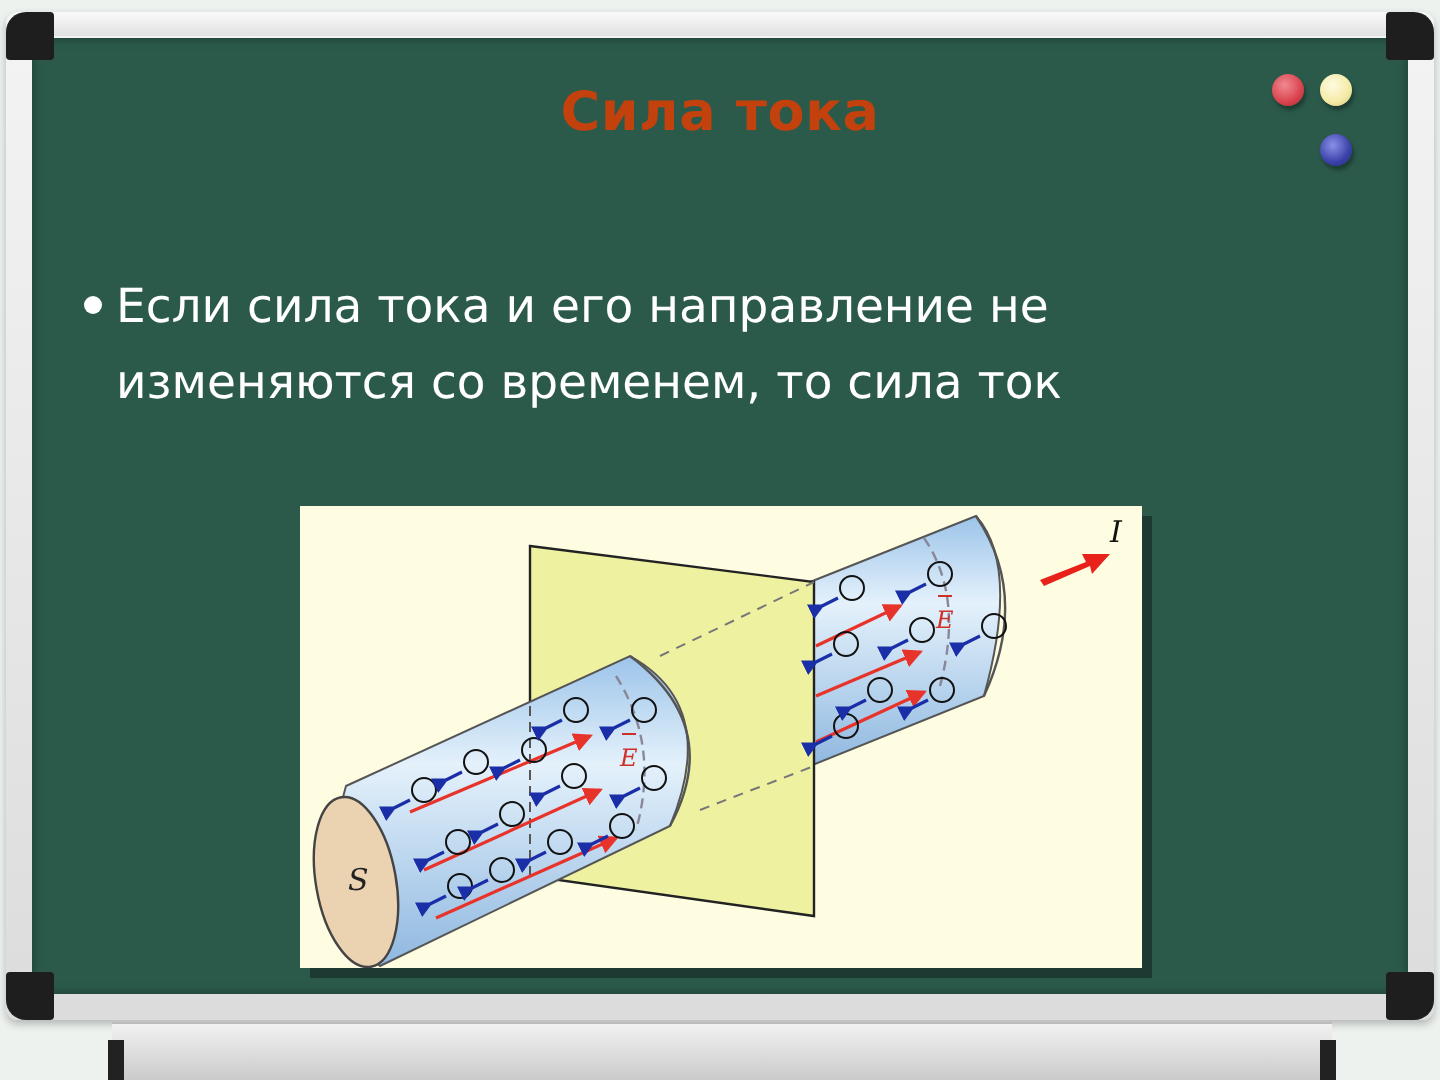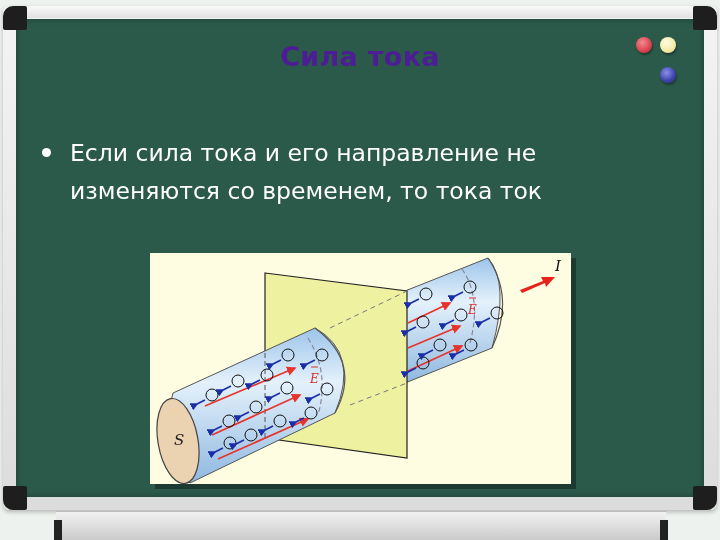--- a/index.html
+++ b/index.html
@@ -42,32 +42,32 @@
   .tray-end.l { left: -2px; }
   .tray-end.r { right: -2px; }
 
   .magnet {
     position: absolute; width: 16px; height: 16px; border-radius: 50%;
     box-shadow: 1px 2px 2px rgba(0,0,0,0.35);
   }
 
   .title {
     position: absolute; left: 0; width: 720px; top: 41px;
-    text-align: center; color: #4c1d95; font-weight: bold;
+    text-align: center; color: #c2410c; font-weight: bold;
     font-size: 27px; letter-spacing: 0.3px;
   }
   .bullet-wrap {
     position: absolute; left: 42px; top: 134px; width: 580px;
     color: #ffffff; font-size: 23.5px; line-height: 38px;
   }
   .bullet-dot {
     position: absolute; left: 0; top: 14px; width: 9px; height: 9px;
     border-radius: 50%; background: #ffffff;
   }
-  .bullet-text { margin-left: 28px; display: block; }
+  .bullet-text { margin-left: 16px; display: block; }
 
   .figure {
     position: absolute; left: 150px; top: 253px; width: 421px; height: 231px;
     background: #fefde2;
     box-shadow: 5px 5px 0 #1c3a31;
   }
   .figure svg { position: absolute; left: 0; top: 0; }
 </style>
 </head>
 <body>
@@ -88,21 +88,21 @@
 
 <div class="magnet" style="left:636px; top:37px; background: radial-gradient(circle at 40% 35%, #f08a90, #d9434d 60%, #a8262f);"></div>
 <div class="magnet" style="left:660px; top:37px; background: radial-gradient(circle at 40% 35%, #fffbe0, #f4eaa6 60%, #cfc27a);"></div>
 <div class="magnet" style="left:660px; top:67px; background: radial-gradient(circle at 40% 35%, #8a90e8, #3a42a8 60%, #232a78);"></div>
 
 <div class="title">Сила тока</div>
 
 <div class="bullet-wrap">
   <div class="bullet-dot"></div>
   <span class="bullet-text">Если сила тока и его направление не</span>
-  <span class="bullet-text">изменяются со временем, то тока ток</span>
+  <span class="bullet-text">изменяются со временем, то сила ток</span>
 </div>
 
 <div class="figure">
   <svg width="421" height="231" viewBox="0 0 421 231">
     <defs>
       <linearGradient id="cyl" x1="0" y1="0" x2="0" y2="1">
         <stop offset="0" stop-color="#9cc4ea"></stop>
         <stop offset="0.35" stop-color="#e4f1fb"></stop>
         <stop offset="1" stop-color="#8fb8e0"></stop>
       </linearGradient>

